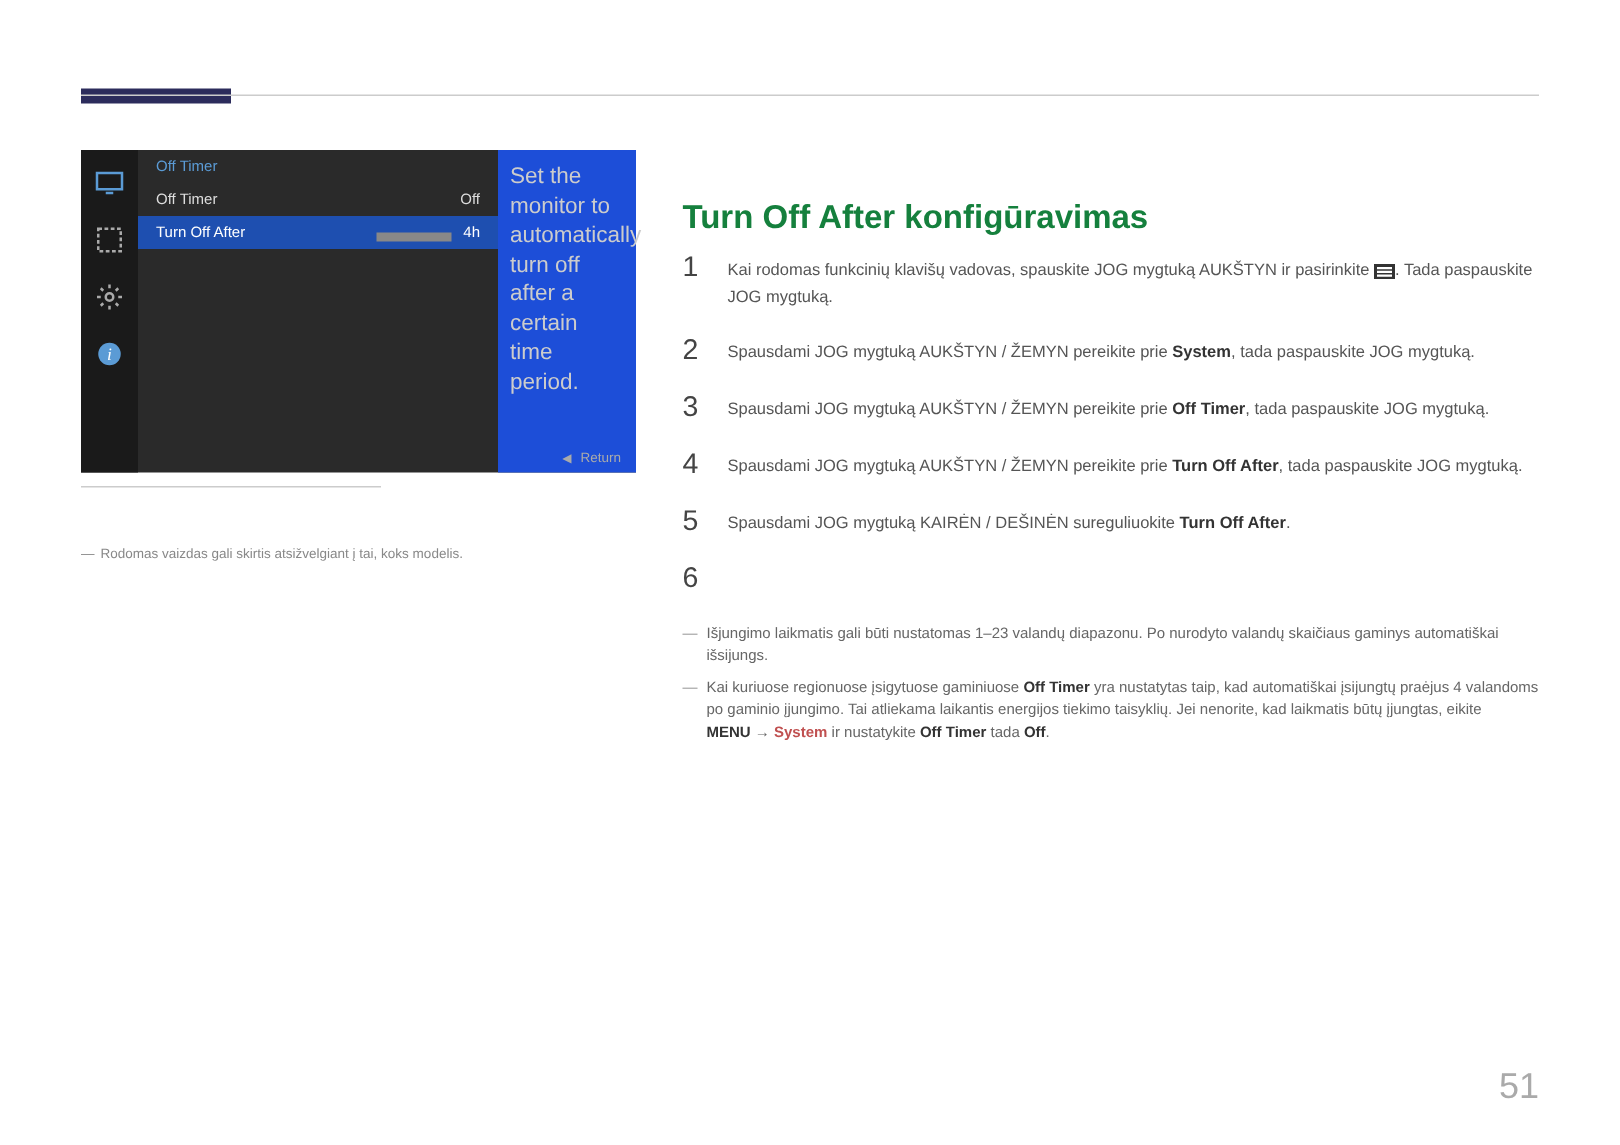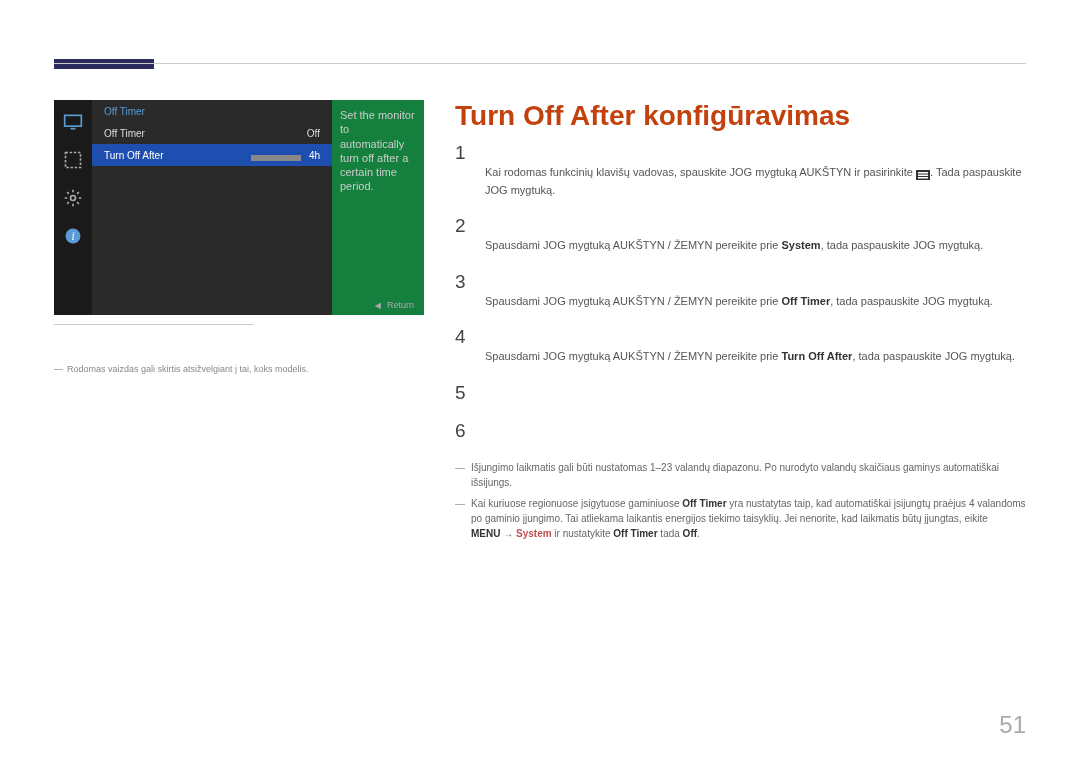--- a/index.html
+++ b/index.html
@@ -10,34 +10,34 @@
   .osd-sidebar { width: 38px; background: #1a1a1a; display: flex; flex-direction: column; align-items: center; padding-top: 10px; gap: 14px; }
   .osd-icon { width: 24px; height: 24px; display: flex; align-items: center; justify-content: center; }
   .osd-icon svg { width: 20px; height: 20px; }
   .osd-main { flex: 1; display: flex; flex-direction: column; }
   .osd-header { height: 22px; font-size: 10px; color: #5b9bd5; padding: 6px 12px 0 12px; }
   .osd-row { height: 22px; display: flex; justify-content: space-between; align-items: center; padding: 0 12px; font-size: 10px; color: #ddd; }
   .osd-row.selected { background: #1e4fb0; color: #fff; }
   .slider { width: 50px; height: 6px; background: #888; position: relative; margin: 0 8px; }
   .slider-fill { width: 10px; height: 6px; background: #fff; }
   .osd-row .row-right { display: flex; align-items: flex-end; }
-  .osd-desc { width: 92px; background: #15803d; font-size: 11px; color: #ccc; padding: 8px; line-height: 1.3; }
+  .osd-desc { width: 92px; background: #1d4ed8; font-size: 15px; color: #ccc; padding: 8px; line-height: 1.3; }
   .osd-footer { position: absolute; bottom: 0; right: 0; width: 332px; height: 20px; display: flex; justify-content: flex-end; align-items: center; padding-right: 10px; font-size: 9px; color: #aaa; gap: 6px; }
   .osd-footer .tri { font-size: 8px; }
   .disclaimer-line { position: absolute; top: 324px; left: 54px; width: 200px; height: 1px; background: #ccc; }
   .disclaimer { position: absolute; top: 340px; left: 54px; width: 370px; font-size: 9px; color: #888; margin-top: 24px; }
   .disclaimer .dash { color: #888; margin-right: 4px; }
   .content { position: absolute; top: 100px; left: 455px; width: 575px; }
-  .title { font-size: 28px; font-weight: bold; color: #c2410c; margin-bottom: 10px; }
+  .title { font-size: 22px; font-weight: bold; color: #15803d; margin-bottom: 10px; margin-top: 32px; }
   .para-note { font-size: 10px; color: #666; margin-bottom: 14px; line-height: 1.4; }
   .para-note .dash { color: #999; margin-right: 4px; }
   .step-list { display: flex; flex-direction: column; gap: 16px; }
   .step { display: flex; gap: 16px; }
   .step-num { font-size: 19px; font-weight: 300; color: #444; width: 14px; flex-shrink: 0; }
-  .step-text { font-size: 11px; color: #555; line-height: 1.6; padding-top: 4px; margin-top: 18px; }
+  .step-text { font-size: 11px; color: #555; line-height: 1.6; padding-top: 4px; }
   .bold { font-weight: bold; color: #333; }
   .accent { font-weight: bold; color: #c05050; }
   .menu-icon { display: inline-block; width: 14px; height: 10px; vertical-align: middle; }
   .menu-icon svg { width: 14px; height: 10px; }
   .notes { margin-top: 18px; font-size: 10px; color: #666; line-height: 1.5; }
   .notes .note { display: flex; margin-bottom: 6px; }
   .notes .dash { color: #999; margin-right: 6px; flex-shrink: 0; }
   .page-num { position: absolute; bottom: 24px; right: 54px; font-size: 24px; color: #aaa; font-weight: 300; margin-top: 12px; }
 </style>
 </head>
@@ -126,20 +126,23 @@
       </div>
     </div>
     <div class="step">
       <div class="step-num">4</div>
       <div class="step-text">
         <span>Spausdami JOG mygtuką AUKŠTYN / ŽEMYN pereikite prie </span><span class="bold">Turn Off After</span><span>, tada paspauskite JOG mygtuką.</span>
       </div>
     </div>
     <div class="step">
       <div class="step-num">5</div>
+      <div class="step-text">
+        <span>Spausdami JOG mygtuką KAIRĖN / DEŠINĖN sureguliuokite </span><span class="bold">Turn Off After</span><span>.</span>
+      </div>
     </div>
     <div class="step">
       <div class="step-num">6</div>
     </div>
   </div>
 
   <div class="notes">
     <div class="note">
       <span class="dash">―</span>
       <span>Išjungimo laikmatis gali būti nustatomas 1–23 valandų diapazonu. Po nurodyto valandų skaičiaus gaminys automatiškai išsijungs.</span>

